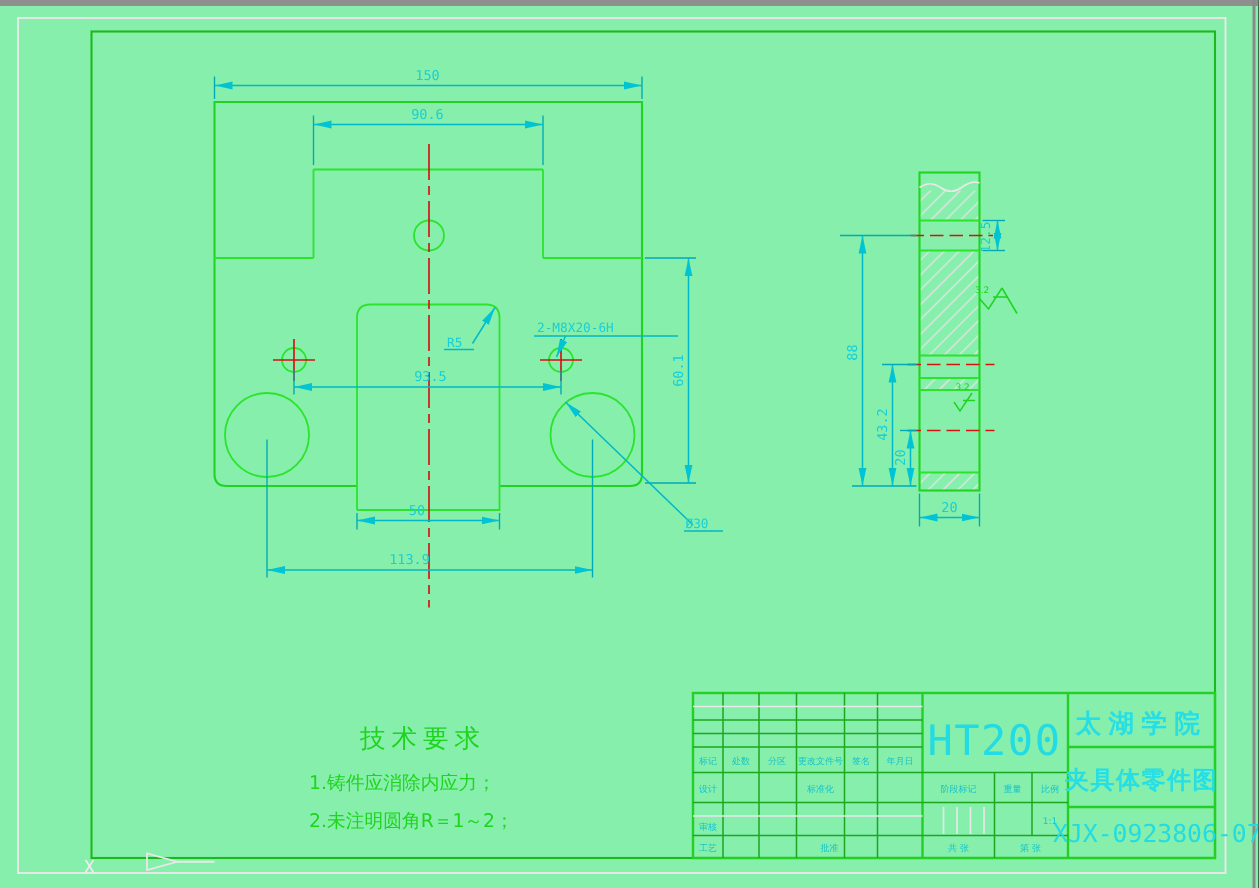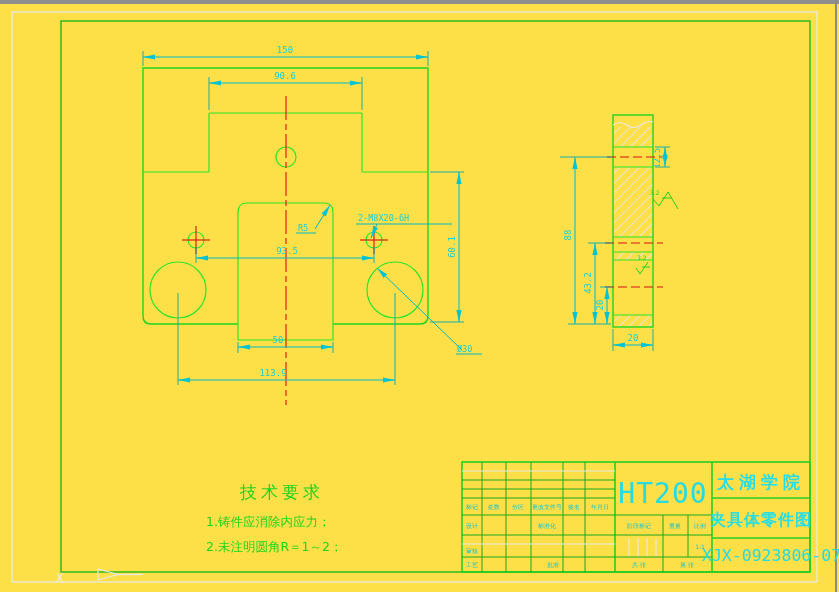--- a/index.html
+++ b/index.html
@@ -1,16 +1,16 @@
 <!DOCTYPE html>
 <html><head>
 <meta charset="utf-8">
 <style>
   html,body{margin:0;padding:0;background:#000;}
-  #stage{position:relative;width:839px;height:592px;background:#fde047;overflow:hidden;
+  #stage{position:relative;width:839px;height:592px;background:#86efac;overflow:hidden;
          font-family:"DejaVu Sans",sans-serif;}
   #topbar{position:absolute;left:0;top:0;width:839px;height:4px;background:#8f8f8f;}
   #rightedge{position:absolute;right:2px;top:0;width:2px;height:592px;background:#8a8a8a;}
   svg{position:absolute;left:0;top:0;}
   .outline{stroke:#21d421;stroke-width:1.4;fill:none;}
   .outline2{stroke:#2bE42b;stroke-width:1.2;fill:none;}
   .dim{stroke:#00b8c8;stroke-width:1;fill:none;}
   .ext{stroke:#00a8b8;stroke-width:0.9;fill:none;}
   .cl{stroke:#d51111;stroke-width:1.1;fill:none;}
   .grid{stroke:#1ca81c;stroke-width:1;fill:none;}

